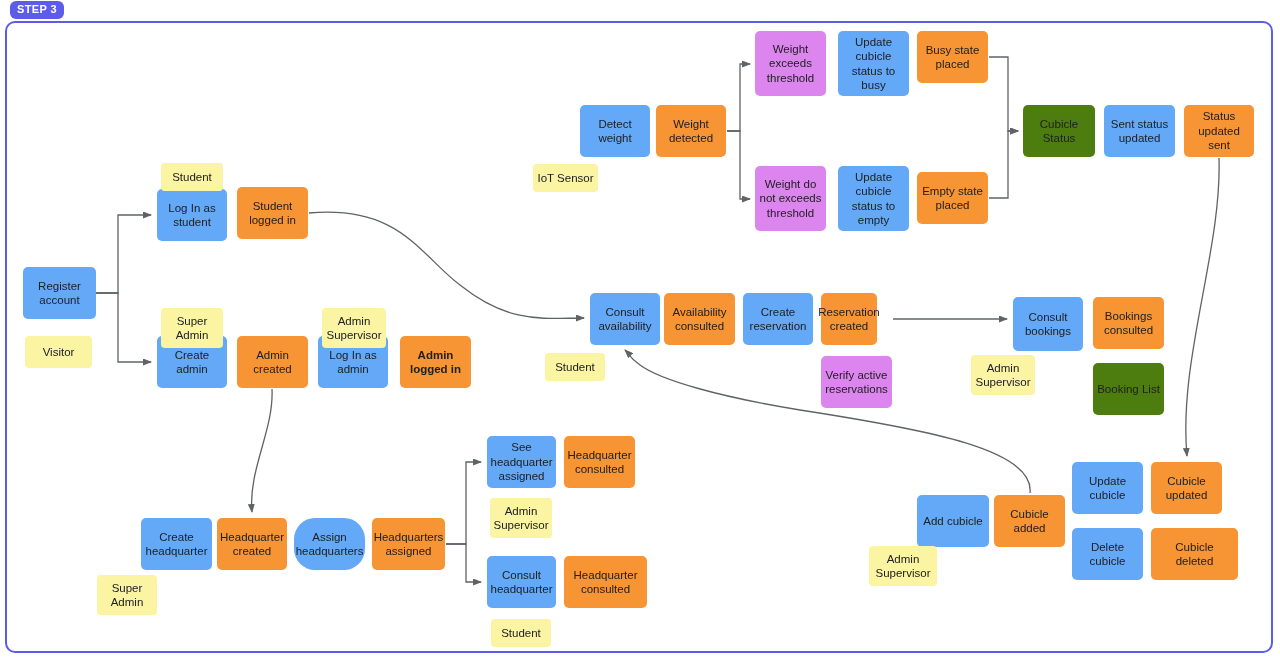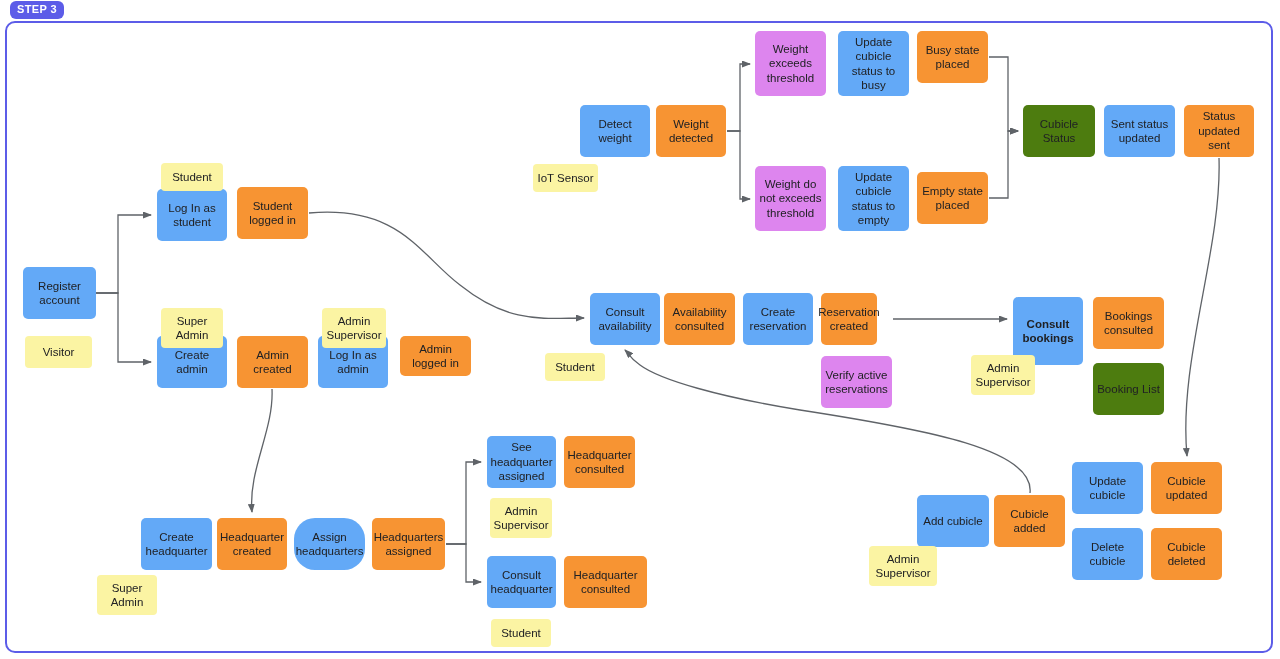--- a/index.html
+++ b/index.html
@@ -132,21 +132,21 @@
       </div>
       <div class="node event" style="left: 237px; top: 336px; width: 71px; height: 52px;">
         <span>Admin created</span>
       </div>
       <div class="node actor" style="left: 322px; top: 308px; width: 64px; height: 40px;">
         <span>Admin Supervisor</span>
       </div>
       <div class="node cmd" style="left: 318px; top: 336px; width: 70px; height: 52px;">
         <span>Log In as admin</span>
       </div>
-      <div class="node event" style="left: 400px; top: 336px; width: 71px; height: 40px;">
+      <div class="node event" style="left: 400px; top: 336px; width: 71px; height: 52px; font-weight: bold;">
         <span>Admin logged in</span>
       </div>
       <div class="node actor" style="left: 533px; top: 164px; width: 65px; height: 28px;">
         <span>IoT Sensor</span>
       </div>
       <div class="node cmd" style="left: 580px; top: 105px; width: 70px; height: 52px;">
         <span>Detect weight</span>
       </div>
       <div class="node event" style="left: 656px; top: 105px; width: 70px; height: 52px;">
         <span>Weight detected</span>
@@ -189,21 +189,21 @@
       </div>
       <div class="node cmd" style="left: 743px; top: 293px; width: 70px; height: 52px;">
         <span>Create reservation</span>
       </div>
       <div class="node event" style="left: 821px; top: 293px; width: 56px; height: 52px;">
         <span>Reservation created</span>
       </div>
       <div class="node policy" style="left: 821px; top: 356px; width: 71px; height: 52px;">
         <span>Verify active reservations</span>
       </div>
-      <div class="node cmd" style="left: 1013px; top: 297px; width: 70px; height: 68px; font-weight: bold;">
+      <div class="node cmd" style="left: 1013px; top: 297px; width: 70px; height: 54px;">
         <span>Consult bookings</span>
       </div>
       <div class="node actor" style="left: 971px; top: 355px; width: 64px; height: 40px;">
         <span>Admin Supervisor</span>
       </div>
       <div class="node event" style="left: 1093px; top: 297px; width: 71px; height: 52px;">
         <span>Bookings consulted</span>
       </div>
       <div class="node read" style="left: 1093px; top: 363px; width: 71px; height: 52px;">
         <span>Booking List</span>
@@ -252,18 +252,18 @@
       </div>
       <div class="node cmd" style="left: 1072px; top: 462px; width: 71px; height: 52px;">
         <span>Update cubicle</span>
       </div>
       <div class="node event" style="left: 1151px; top: 462px; width: 71px; height: 52px; justify-content: flex-end;">
         <span>Cubicle updated</span>
       </div>
       <div class="node cmd" style="left: 1072px; top: 528px; width: 71px; height: 52px;">
         <span>Delete cubicle</span>
       </div>
-      <div class="node event" style="left: 1151px; top: 528px; width: 71px; height: 52px;">
+      <div class="node event" style="left: 1151px; top: 528px; width: 87px; height: 52px;">
         <span>Cubicle deleted</span>
       </div>
     </div>
 
 </div>
 
 </body></html>

